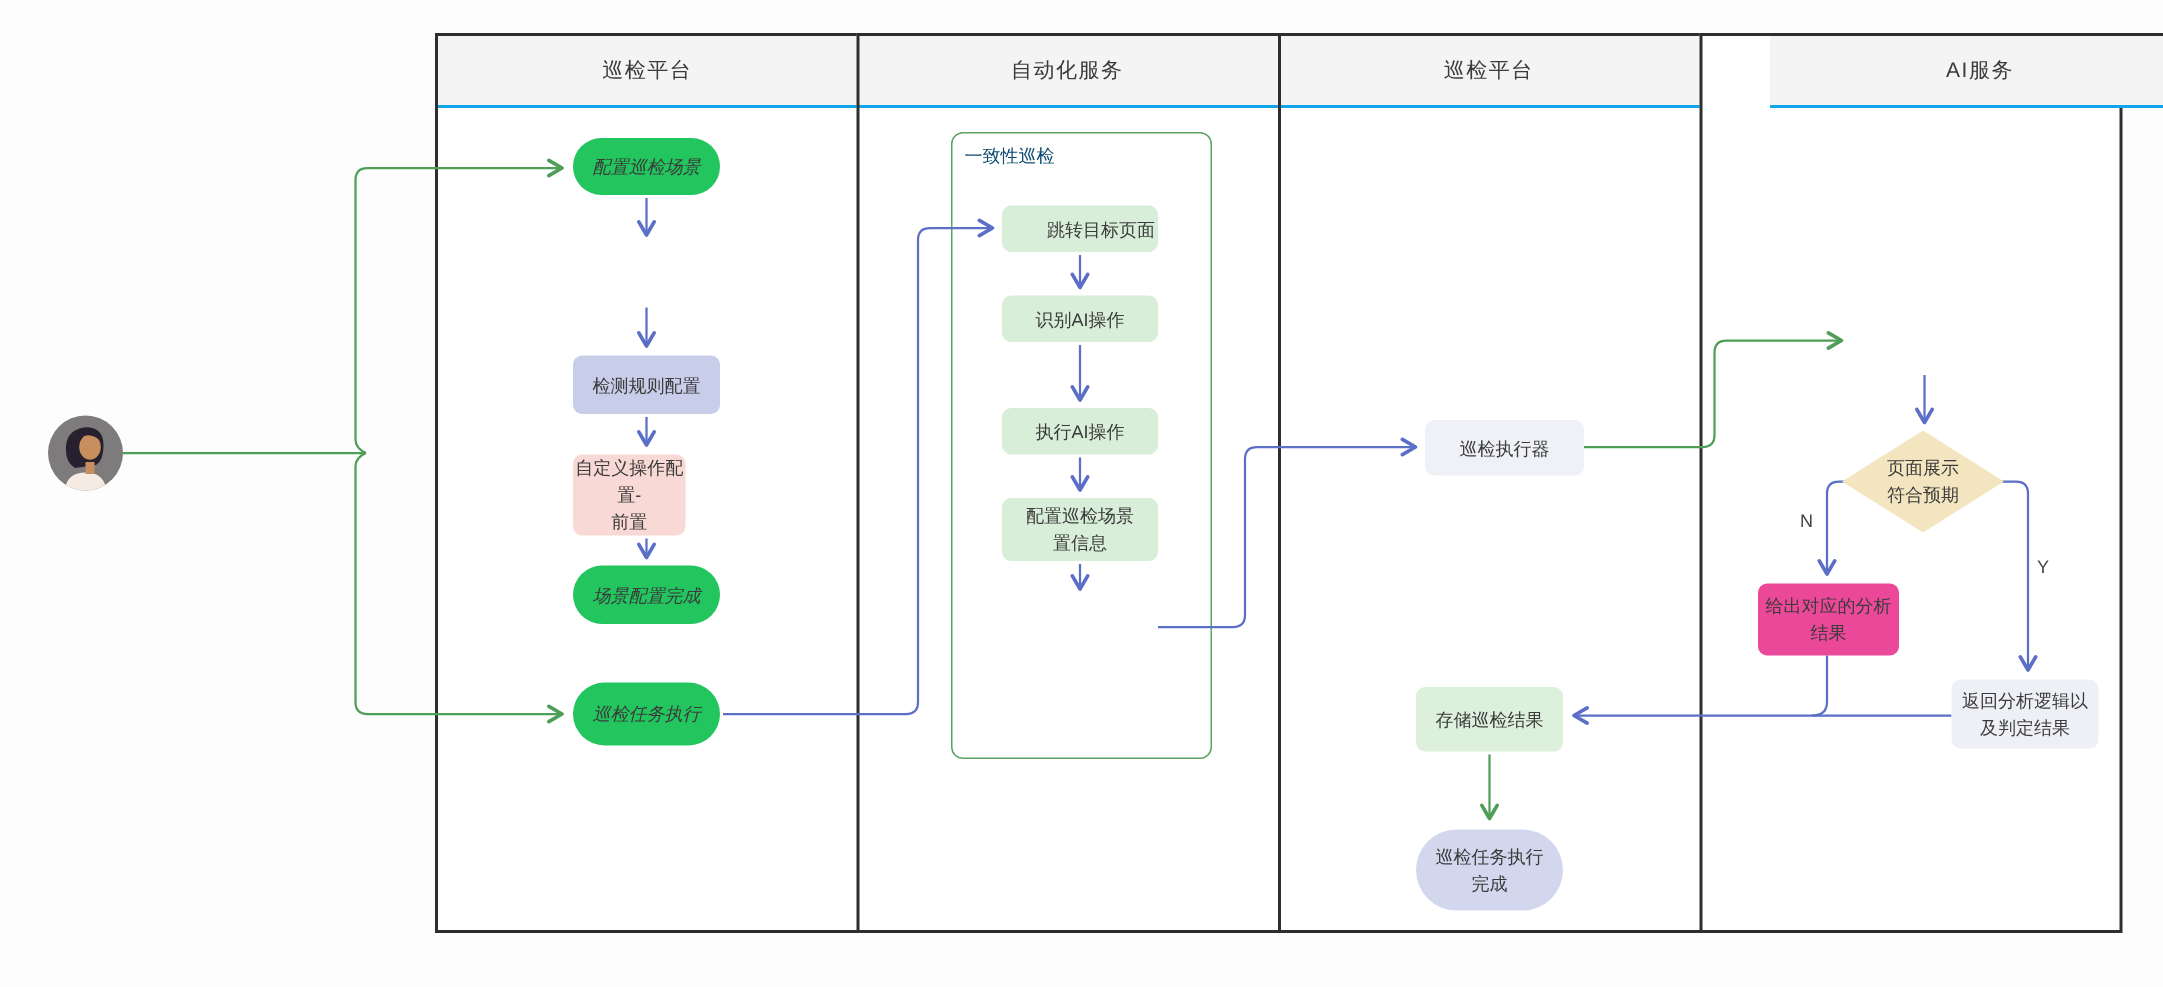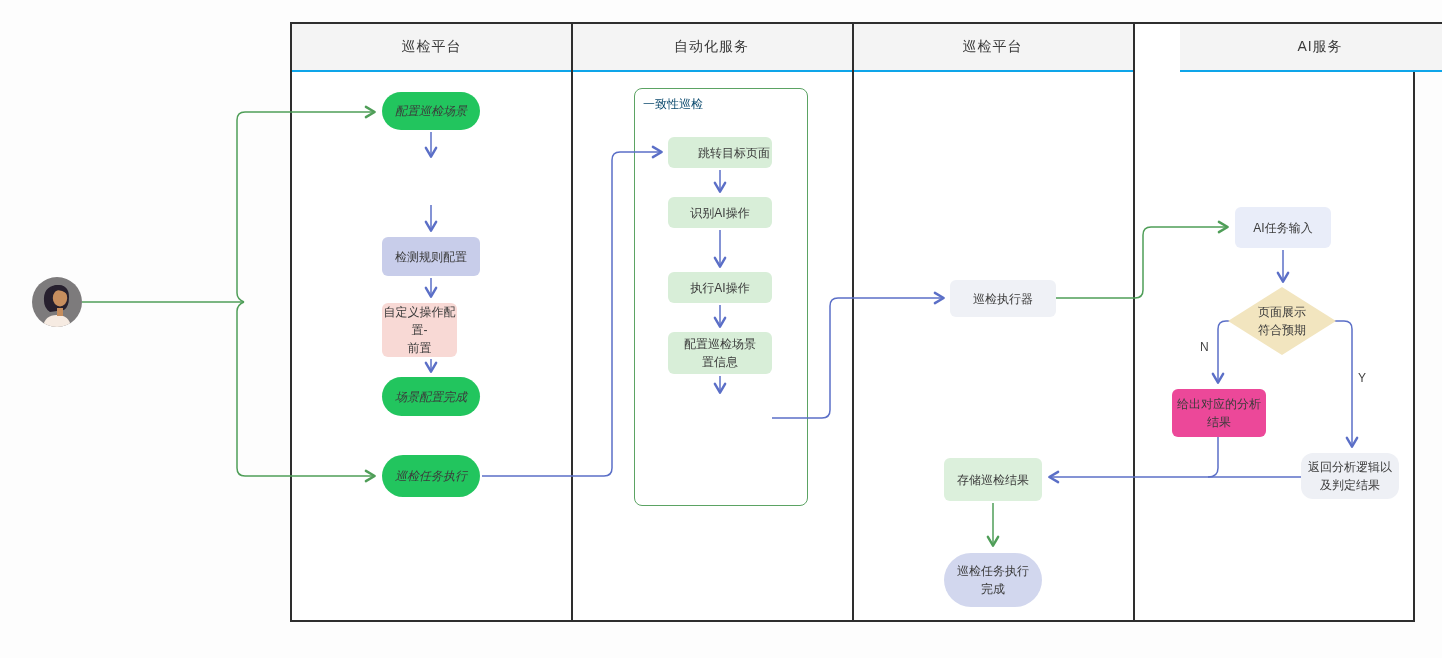--- a/index.html
+++ b/index.html
@@ -117,24 +117,23 @@
   <div class="node rect green" style="left:668px;top:197px;width:104px;height:31px;">识别AI操作</div>
   <div class="node rect green" style="left:668px;top:272px;width:104px;height:31px;">执行AI操作</div>
   <div class="node rect green" style="left:668px;top:332px;width:104px;height:42px;">配置巡检场景
 置信息</div>
 
   <div class="node rect grayish" style="left:950px;top:280px;width:106px;height:37px;">巡检执行器</div>
   <div class="node rect green-light" style="left:944px;top:458px;width:98px;height:43px;">存储巡检结果</div>
   <div class="node pill" style="left:944px;top:553px;width:98px;height:54px;background:#d2d7ee;">巡检任务执行
 完成</div>
 
-  <div class="node rect bluish" style="left:1235px;top:207px;width:96px;height:41px;">AI任务输入</div>
   <div class="node diamond" style="left:1228px;top:287px;width:108px;height:68px;">页面展示
 符合预期</div>
   <div class="node rect lavender-soft" style="left:1172px;top:389px;width:94px;height:48px;">给出对应的分析
 结果</div>
-  <div class="node rect" style="left:1301px;top:453px;width:98px;height:46px;background:#eef0f5;border-radius:12px;">返回分析逻辑以
+  <div class="node rect" style="left:1301px;top:453px;width:98px;height:46px;background:#eef0f5;">返回分析逻辑以
 及判定结果</div>
 
   <div class="branch-label" style="left:1200px;top:340px;">N</div>
   <div class="branch-label" style="left:1358px;top:371px;">Y</div>
 
 </div>
 
 </body></html>

